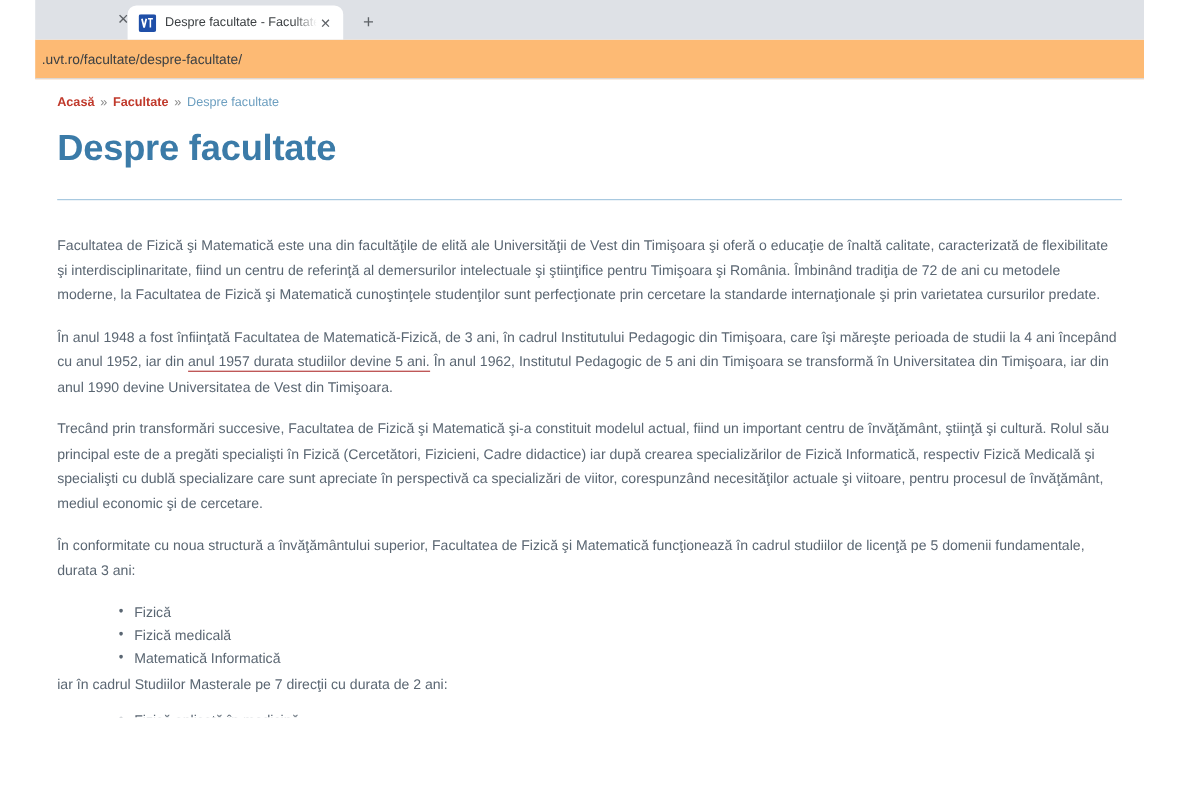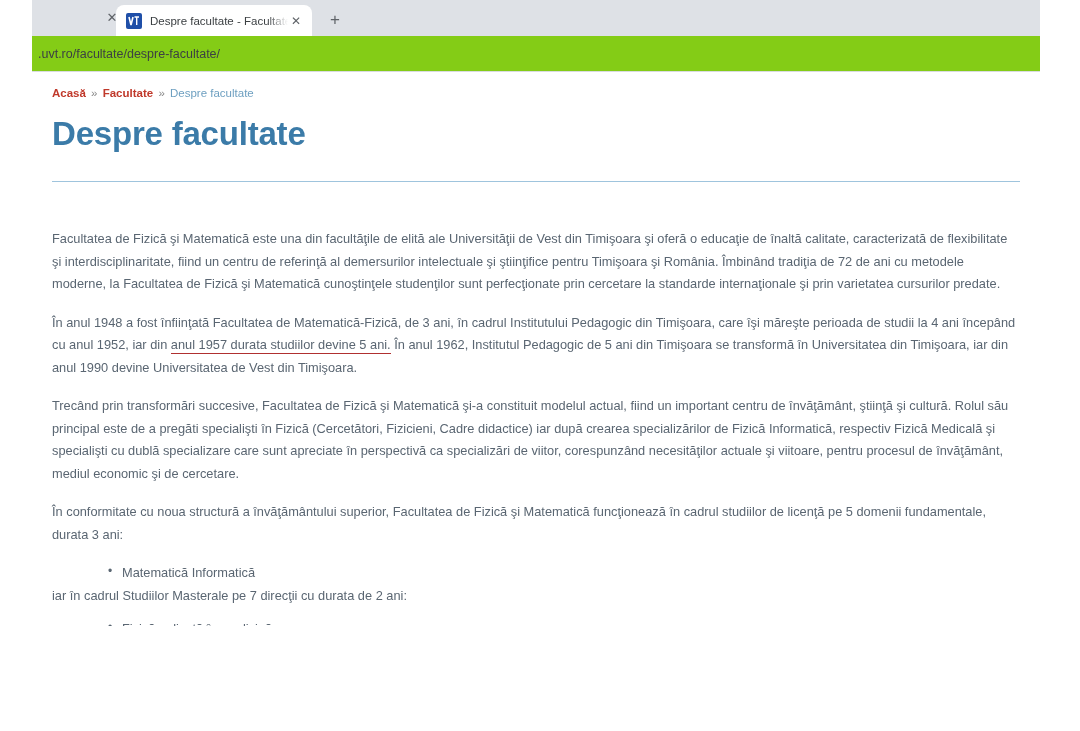--- a/index.html
+++ b/index.html
@@ -107,21 +107,21 @@
     margin-bottom: 3px;
     color: #5f6368;
     font-size: 17px;
     line-height: 26px;
     text-align: center;
     cursor: pointer;
   }
 
   .omnibar {
     height: 36px;
-    background: #84cc16;
+    background: #fdba74;
     border-bottom: 1px solid #d9dce0;
     display: flex;
     align-items: center;
     padding-left: 6px;
     box-sizing: border-box;
   }
 
   .url-text {
     font-size: 12.5px;
     color: #3c4043;
@@ -161,21 +161,21 @@
   }
 
   .title-rule {
     margin: 28px 20px 0 20px;
     height: 1px;
     background: #9fc4dd;
   }
 
   .body-wrap {
     padding: 0 24px 0 20px;
-    margin-top: 46px;
+    margin-top: 30px;
   }
 
   p.para {
     font-size: 12.8px;
     line-height: 22.5px;
     color: #5a6672;
     margin: 0 0 16px 0;
     text-align: left;
   }
 
@@ -294,20 +294,22 @@
 
       <p class="para">
         <span>În anul 1948 a fost înfiinţată Facultatea de Matematică-Fizică, de 3 ani, în cadrul Institutului Pedagogic din Timişoara, care îşi măreşte perioada de studii la 4 ani începând cu anul 1952, iar din </span><span class="underline-red">anul 1957 durata studiilor devine 5 ani.</span><span> În anul 1962, Institutul Pedagogic de 5 ani din Timişoara se transformă în Universitatea din Timişoara, iar din anul 1990 devine Universitatea de Vest din Timişoara.</span>
       </p>
 
       <p class="para">Trecând prin transformări succesive, Facultatea de Fizică şi Matematică şi-a constituit modelul actual, fiind un important centru de învăţământ, ştiinţă şi cultură. Rolul său principal este de a pregăti specialişti în Fizică (Cercetători, Fizicieni, Cadre didactice) iar după crearea specializărilor de Fizică Informatică, respectiv Fizică Medicală şi specialişti cu dublă specializare care sunt apreciate în perspectivă ca specializări de viitor, corespunzând necesităţilor actuale şi viitoare, pentru procesul de învăţământ, mediul economic şi de cercetare.</p>
 
       <p class="para">În conformitate cu noua structură a învăţământului superior, Facultatea de Fizică şi Matematică funcţionează în cadrul studiilor de licenţă pe 5 domenii fundamentale, durata 3 ani:</p>
 
       <ul class="bullets">
+        <li>Fizică</li>
+        <li>Fizică medicală</li>
         <li>Matematică Informatică</li>
       </ul>
 
       <div class="after-list">iar în cadrul Studiilor Masterale pe 7 direcţii cu durata de 2 ani:</div>
 
       <ul class="bullets">
         <li class="clipped-row">
           <span>Fizică aplicată în medicină</span>
         </li>
       </ul>

